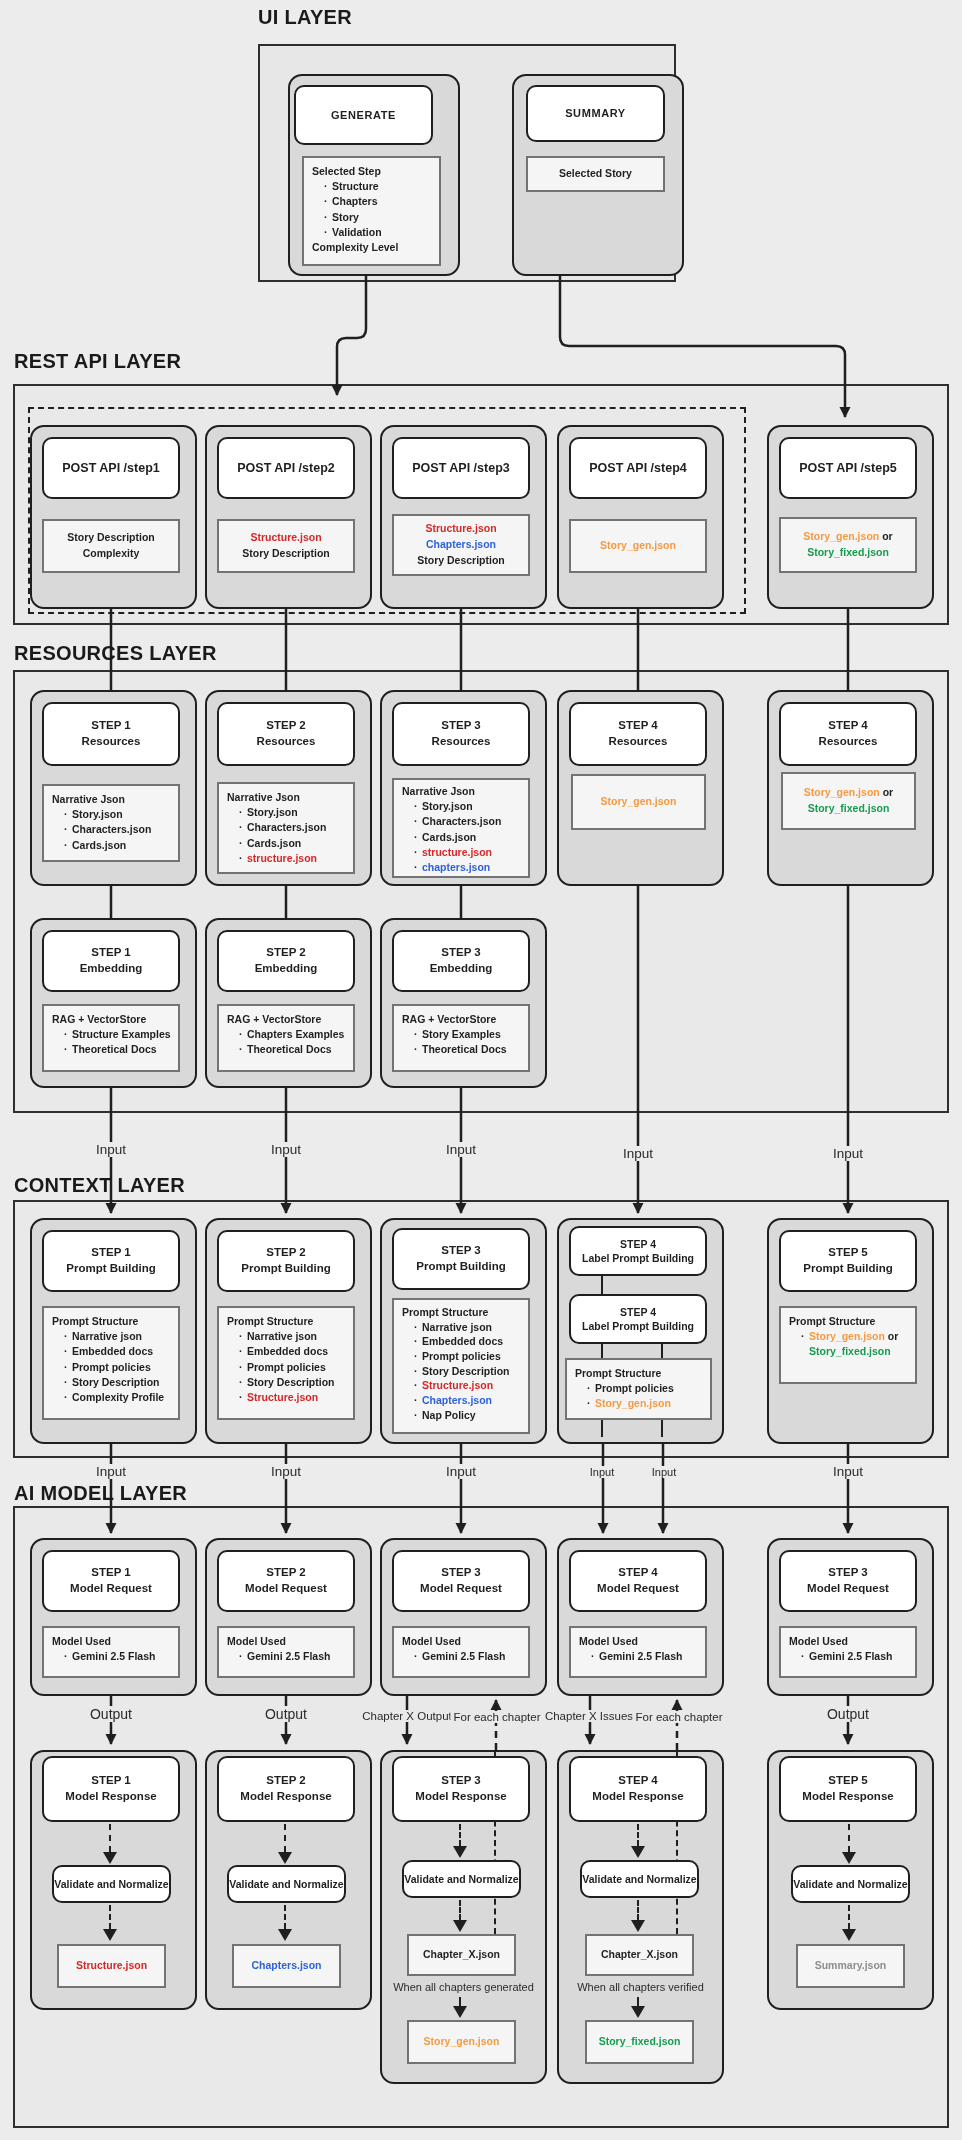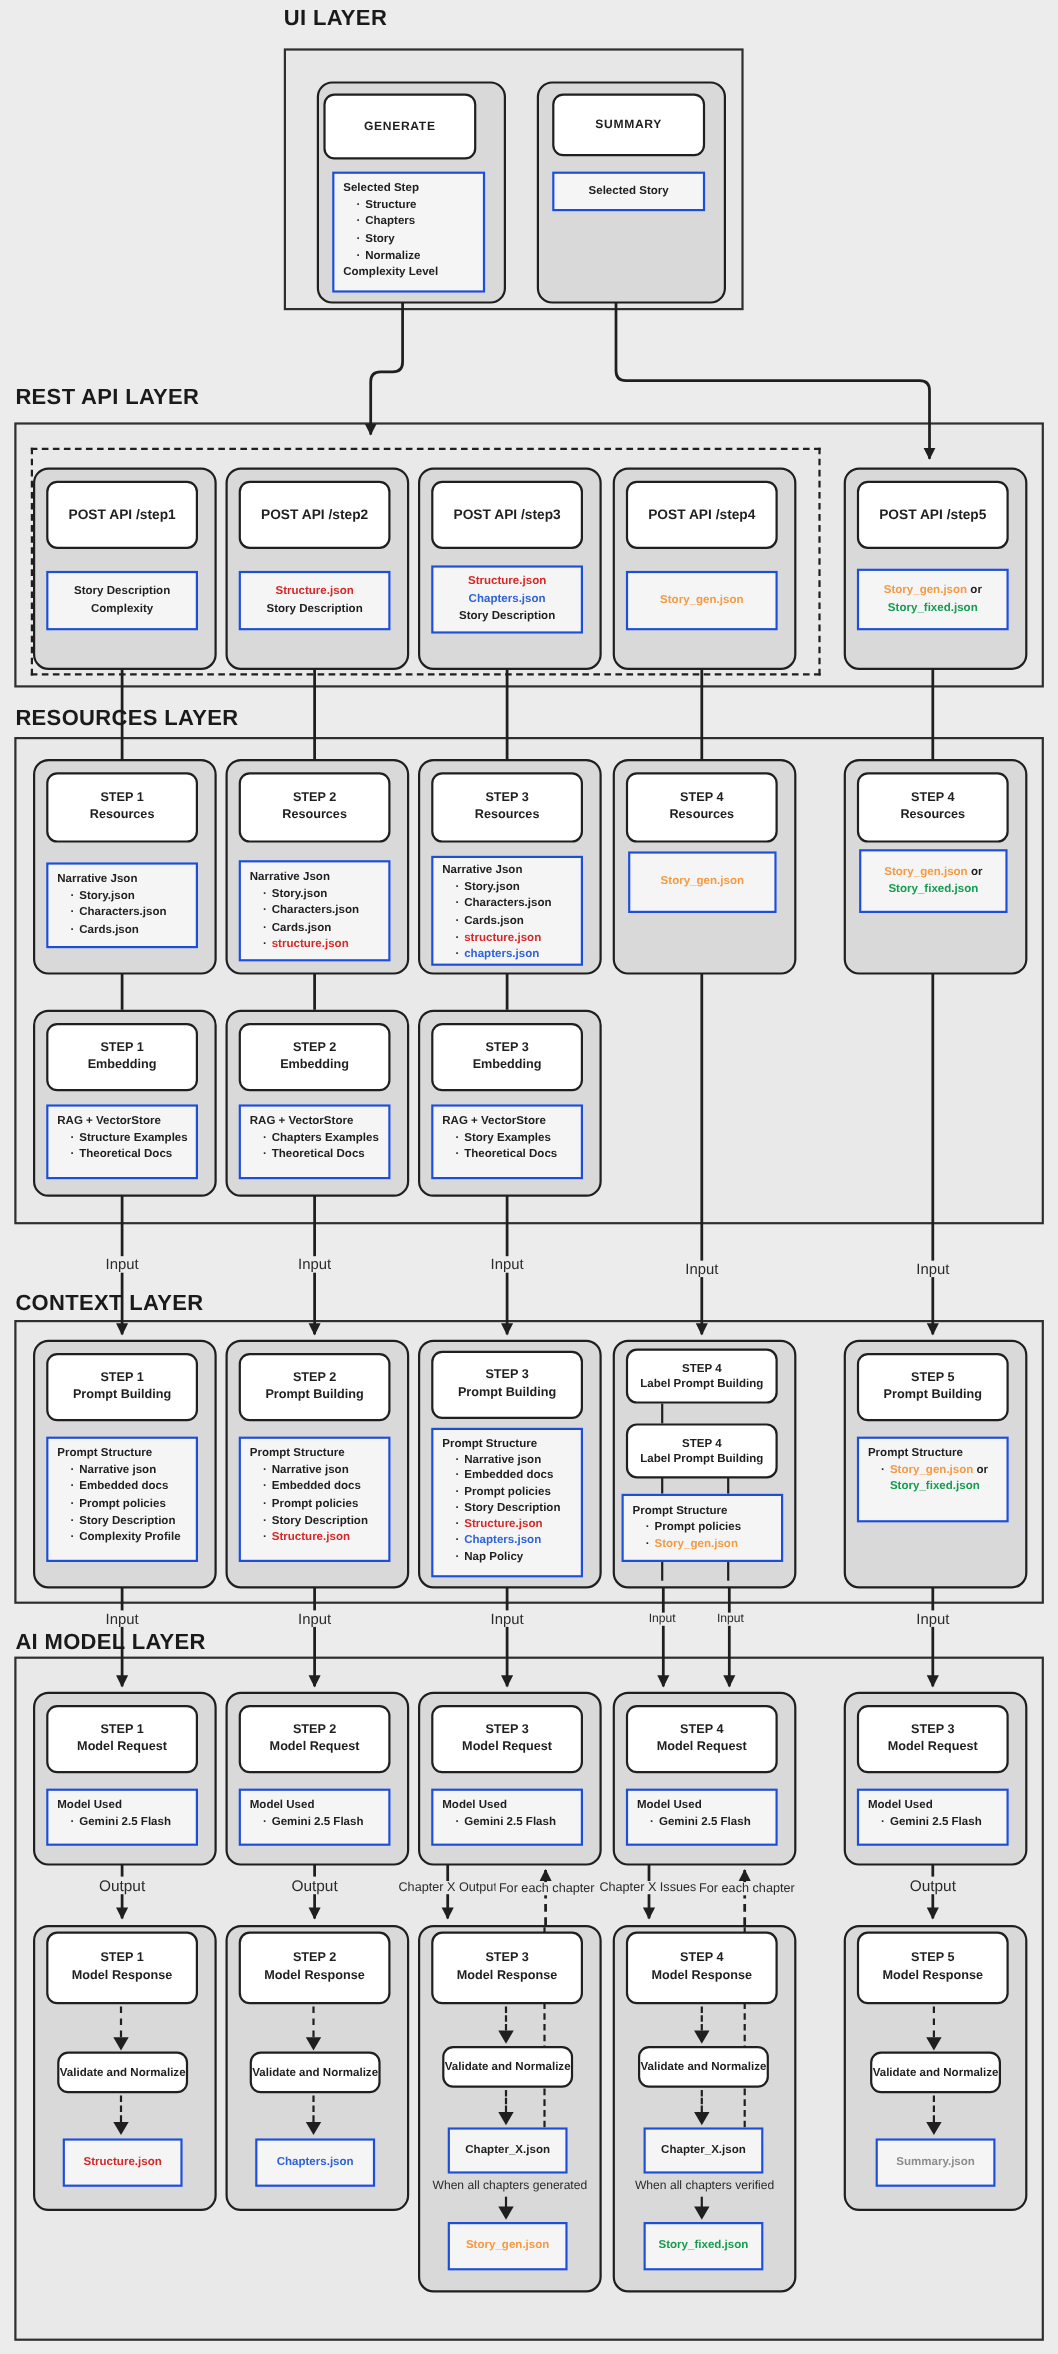--- a/index.html
+++ b/index.html
@@ -7,21 +7,21 @@
           font-family:"Liberation Sans",sans-serif;color:#1f1f1f;overflow:hidden;}
   .layer{position:absolute;background:#e9e9e9;border:2px solid #2f2f2f;z-index:0;box-sizing:border-box;}
   .layer.ui{background:#e7e7e7;}
   .layer-label{position:absolute;font-weight:bold;font-size:20px;color:#1a1a1a;z-index:3;letter-spacing:.3px;}
   .dashed-zone{position:absolute;border:2.5px dashed #1f1f1f;z-index:1;box-sizing:border-box;}
   svg.wires{position:absolute;left:0;top:0;z-index:1;}
   .card{position:absolute;background:#d9d9d9;border:2.5px solid #1f1f1f;border-radius:14px;z-index:2;box-sizing:content-box;}
   .wbox{position:absolute;background:#ffffff;border:2.5px solid #1f1f1f;border-radius:10px;
         display:flex;flex-direction:column;align-items:center;justify-content:center;text-align:center;
         font-weight:bold;line-height:1.35;box-sizing:border-box;}
-  .cbox{position:absolute;background:#f5f5f5;border:2px solid #1d4ed8;font-weight:bold;box-sizing:border-box;}
+  .cbox{position:absolute;background:#f5f5f5;border:2px solid #737373;font-weight:bold;box-sizing:border-box;}
   .ctr{display:flex;flex-direction:column;justify-content:center;text-align:center;
        font-size:10.5px;line-height:1.5;}
   .lst{font-size:10.5px;line-height:1.45;padding:6px 4px 4px 8px;}
   .lst .hdr{font-weight:bold;}
   .lst ul{list-style:none;margin:0;padding:0 0 0 10px;}
   .lst li{position:relative;padding-left:10px;}
   .lst li::before{content:"·";position:absolute;left:2px;font-weight:bold;}
   .flabel{position:absolute;transform:translateX(-50%);white-space:nowrap;z-index:3;
           font-size:13.5px;color:#2a2a2a;background:#ececec;padding:0 5px;}
   .flabel.inlayer{background:#e9e9e9;font-size:14px;}
@@ -99,26 +99,26 @@
   <div class="card" style="left:288px;top:74px;width:168px;height:198px;">
     <div class="wbox" style="left:4px;top:9px;width:139px;height:60px;font-size:11px;letter-spacing:.6px;">
         <span>GENERATE</span>
       </div>
     <div class="cbox lst" style="left:12px;top:80px;width:139px;height:110px;">
       <div class="hdr">Selected Step</div>
       <ul>
         <li><span>Structure</span></li>
         <li><span>Chapters</span></li>
         <li><span>Story</span></li>
-        <li><span>Normalize</span></li>
+        <li><span>Validation</span></li>
       </ul>
       <div class="hdr">Complexity Level</div>
     </div>
   </div>
-  <div class="card" style="left:488px;top:74px;width:168px;height:198px;">
+  <div class="card" style="left:512px;top:74px;width:168px;height:198px;">
     <div class="wbox" style="left:12px;top:9px;width:139px;height:57px;font-size:11px;letter-spacing:.6px;">
         <span>SUMMARY</span>
       </div>
     <div class="cbox ctr" style="left:12px;top:80px;width:139px;height:36px;">
         <span>Selected Story</span>
       </div>
   </div>
 
   <div class="card" style="left:30px;top:425px;width:163px;height:180px;">
     <div class="wbox" style="left:10px;top:10px;width:138px;height:62px;font-size:12.5px;">

